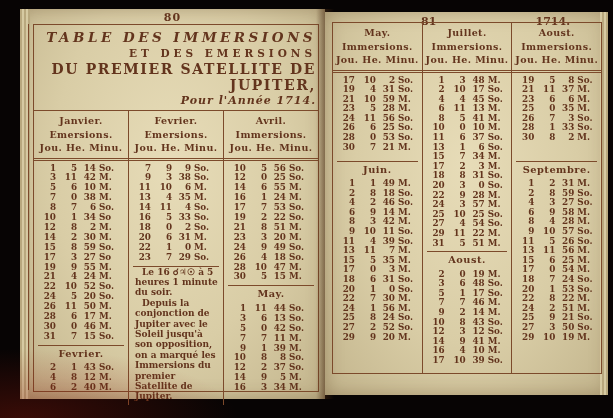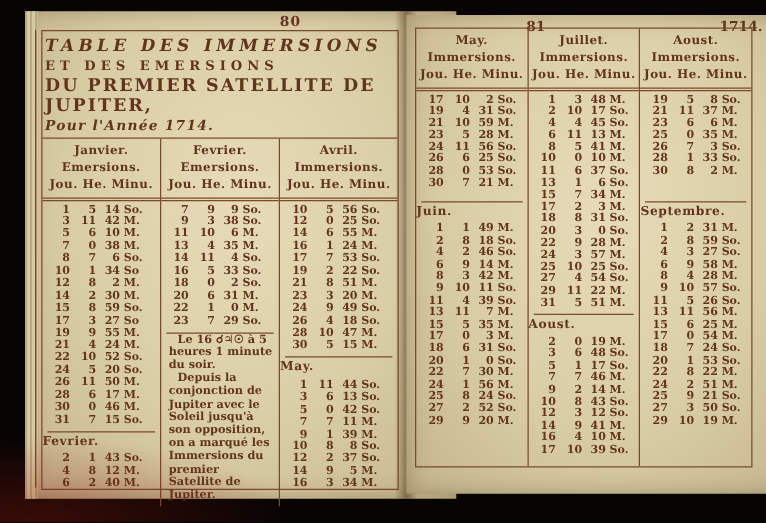--- a/index.html
+++ b/index.html
@@ -2,37 +2,37 @@
 <html><head>
 <meta charset="utf-8">
 <style>
   html,body{margin:0;padding:0;background:#070404;}
   .photo{position:relative;width:613px;height:418px;background:#070404;overflow:hidden;
          font-family:"DejaVu Serif","Liberation Serif",serif;color:#63341d;}
   .photo::after{content:"";position:absolute;left:0;bottom:0;width:240px;height:70px;
          background:radial-gradient(ellipse at 10% 100%,rgba(140,25,12,.38),rgba(0,0,0,0) 70%);pointer-events:none;}
   .paper{position:absolute;background:
          radial-gradient(ellipse at 50% 40%,#e7dcb8 0%,#d9cda6 55%,#c2b48c 100%);
-         box-shadow:inset 0 0 18px rgba(90,60,30,.35);padding-left:40px;}
+         box-shadow:inset 0 0 18px rgba(90,60,30,.35);}
   .left-paper{left:20px;top:9px;width:305px;height:390px;}
   .left-paper::before{content:"";position:absolute;left:0;top:0;bottom:0;width:10px;
          background:repeating-linear-gradient(90deg,#b8a87e 0 2px,#d6caa2 2px 4px);}
   .right-paper{left:325px;top:12px;width:283px;height:383px;}
   .right-paper::before{content:"";position:absolute;right:0;top:0;bottom:0;width:8px;
          background:repeating-linear-gradient(90deg,#d6caa2 0 2px,#b8a87e 2px 4px);}
   .spine{position:absolute;left:316px;top:9px;width:18px;height:390px;
          background:linear-gradient(90deg,rgba(70,40,18,0),rgba(70,40,18,.5) 50%,rgba(70,40,18,0));}
   .pageno{position:absolute;top:2px;width:100%;text-align:center;font-size:11px;font-weight:bold;letter-spacing:1px;}
   .pn-right{position:absolute;top:3px;left:96px;font-size:11px;font-weight:bold;text-align:center;}
   .yr-right{position:absolute;top:3px;right:38px;font-size:11px;font-weight:bold;}
   .box{position:absolute;border:1.5px solid #7c4a2b;}
   .left-box{left:13px;top:15px;width:284px;height:366px;}
   .dblline{position:absolute;left:8px;top:15px;width:1px;height:366px;background:#7c4a2b;}
   .right-box{left:7px;top:10px;width:268px;height:350px;}
-  .title{ text-align:left;padding:4px 2px 3px;border-bottom:1.5px solid #7c4a2b;}
+  .title{ text-align:right;padding:4px 2px 3px;border-bottom:1.5px solid #7c4a2b;}
   .t1{font-size:13.5px;font-weight:bold;font-style:italic;letter-spacing:3.5px;white-space:nowrap;}
   .t2{font-size:10.5px;font-weight:bold;letter-spacing:4px;margin-top:2px;}
   .t3{font-size:14px;font-weight:bold;letter-spacing:1.6px;margin-top:2px;}
   .t4{font-size:11px;font-weight:bold;font-style:italic;letter-spacing:1px;margin-top:1px;}
   .cols{display:flex;height:calc(100% - 0px);}
   .lcols{height:calc(100% - 72px);}
   .mcol{flex:1 1 0;min-width:0;}
   .mcol + .mcol{border-left:1.2px solid #7c4a2b;}
   .mhead{text-align:center;padding:3px 0 3px;border-bottom:1.2px solid #7c4a2b;}
   .mhead div{line-height:13.5px;font-size:9.5px;font-weight:bold;letter-spacing:.4px;}
@@ -40,21 +40,21 @@
   .rows-top{border-top:1.2px solid #7c4a2b;margin-top:1.5px;}
   .minh{min-height:82px;}
   .row{display:flex;line-height:9.9px;font-size:8.8px;font-weight:bold;}
   .rt .row{line-height:9.6px;}
   .c{white-space:pre;}
   .c0{width:17px;text-align:right;}
   .c1{width:21px;text-align:right;}
   .c2{width:19px;text-align:right;}
   .c3{margin-left:3px;text-align:left;}
   .subrule{border-top:1.2px solid #7c4a2b;margin:3px 4px 0;}
-  .subtitle{font-size:9.8px;font-weight:bold;letter-spacing:.5px;margin:2px 0 2px;}
+  .subtitle{text-align:center;font-size:9.8px;font-weight:bold;letter-spacing:.5px;margin:2px 0 2px;}
   .note{font-size:9px;line-height:10.4px;font-weight:bold;padding:0 4px 0 6px;}
   .note p{margin:0;text-indent:7px;}
 </style>
 </head>
 <body>
 
 <div class="photo">
 
   <div class="paper left-paper">
     <div class="pageno">80</div>

